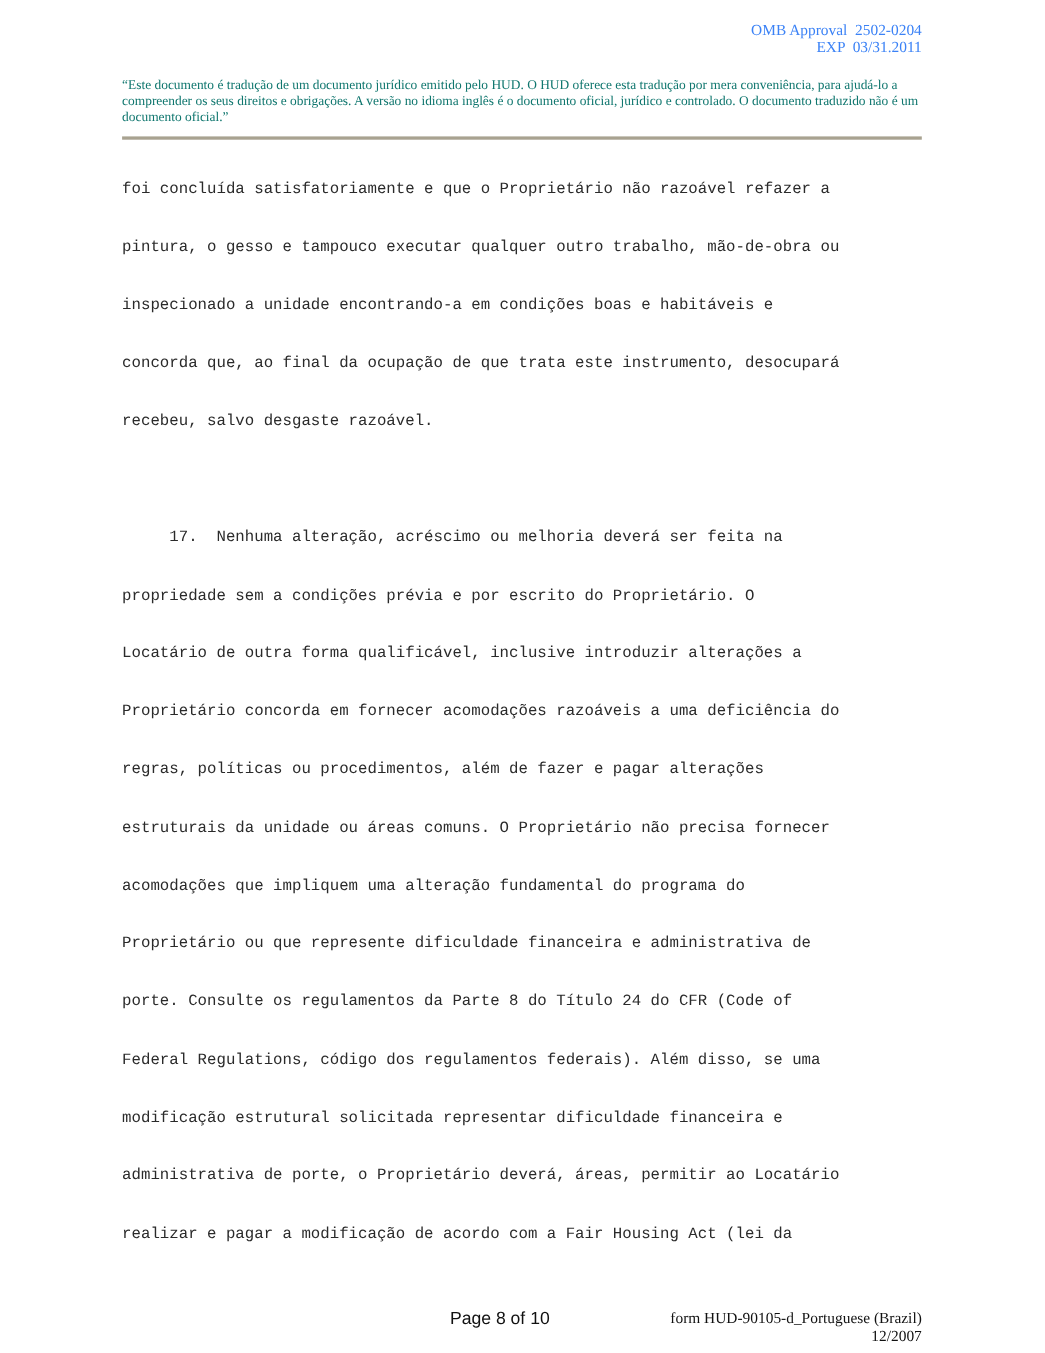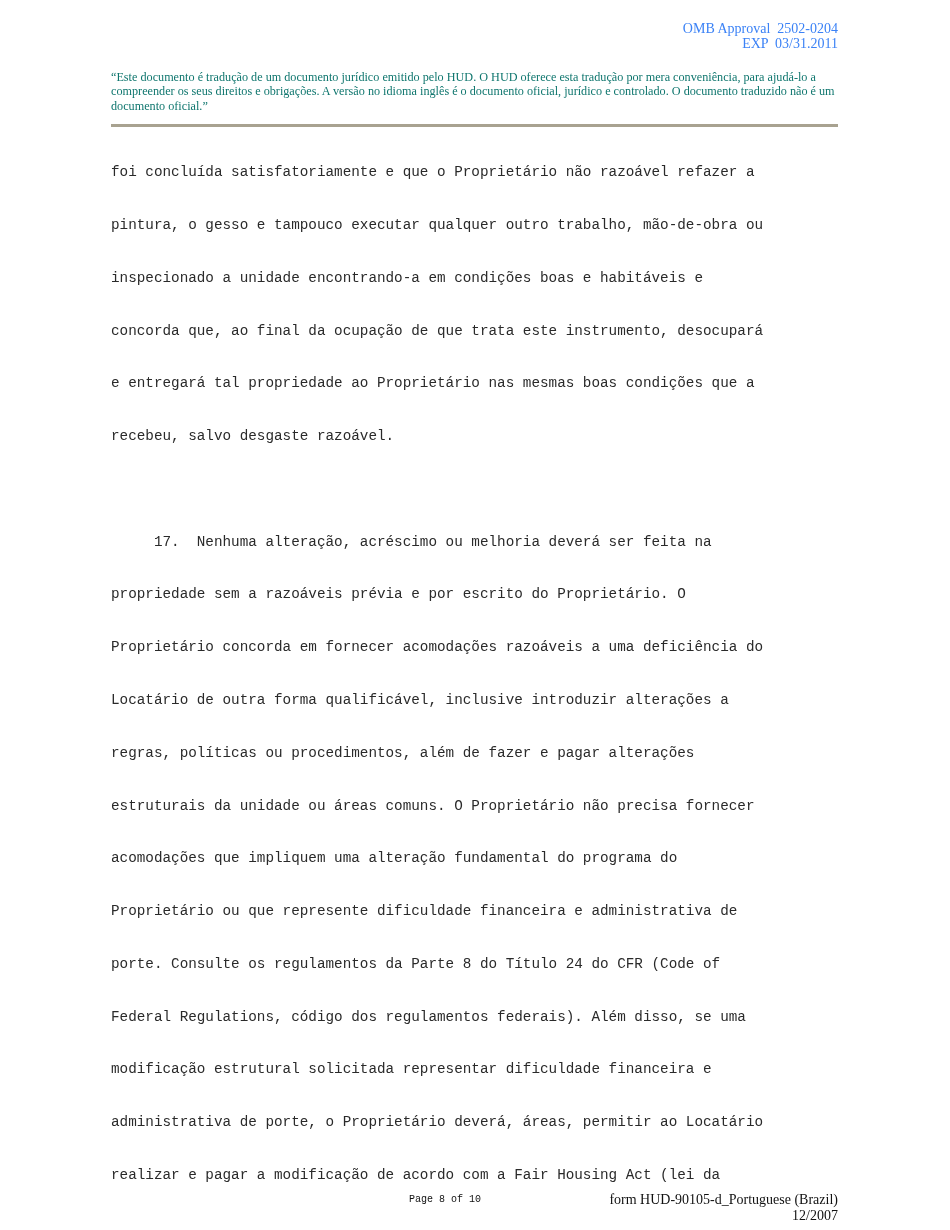--- a/index.html
+++ b/index.html
@@ -55,22 +55,22 @@
     }
     .para {
       margin: 0 0 17.6px 0;
       white-space: pre-wrap;
     }
     .para .line { display: block; white-space: pre; }
     .footer-page {
       position: absolute;
       left: 409px;
       top: 1192px;
-      font-family: Liberation Mono, monospace;
-      font-size: 10px;
+      font-family: Liberation Sans, sans-serif;
+      font-size: 16px;
       line-height: 15px;
       color: #111;
     }
     .footer-form {
       position: absolute;
       right: 112px;
       top: 1192px;
       text-align: right;
       font-family: "Liberation Serif", serif;
       font-size: 14px;
@@ -90,29 +90,28 @@
 <div class="disclaimer">“Este documento é tradução de um documento jurídico emitido pelo HUD. O HUD oferece esta tradução por mera conveniência, para ajudá-lo a compreender os seus direitos e obrigações. A versão no idioma inglês é o documento oficial, jurídico e controlado. O documento traduzido não é um documento oficial.”</div>
 
 <div class="divider"></div>
 
 <div class="body-text">
   <div class="para">
     <span class="line">foi concluída satisfatoriamente e que o Proprietário não razoável refazer a</span>
     <span class="line">pintura, o gesso e tampouco executar qualquer outro trabalho, mão-de-obra ou</span>
     <span class="line">inspecionado a unidade encontrando-a em condições boas e habitáveis e</span>
     <span class="line">concorda que, ao final da ocupação de que trata este instrumento, desocupará</span>
-    <span class="line">e entregará tal propriedade ao Proprietário nas mesmas boas condições que a</span>
     <span class="line">recebeu, salvo desgaste razoável.</span>
   </div>
 
   <div class="para">
     <span class="line">     17.  Nenhuma alteração, acréscimo ou melhoria deverá ser feita na</span>
-    <span class="line">propriedade sem a razoáveis prévia e por escrito do Proprietário. O</span>
+    <span class="line">propriedade sem a condições prévia e por escrito do Proprietário. O</span>
+    <span class="line">Locatário de outra forma qualificável, inclusive introduzir alterações a</span>
     <span class="line">Proprietário concorda em fornecer acomodações razoáveis a uma deficiência do</span>
-    <span class="line">Locatário de outra forma qualificável, inclusive introduzir alterações a</span>
     <span class="line">regras, políticas ou procedimentos, além de fazer e pagar alterações</span>
     <span class="line">estruturais da unidade ou áreas comuns. O Proprietário não precisa fornecer</span>
     <span class="line">acomodações que impliquem uma alteração fundamental do programa do</span>
     <span class="line">Proprietário ou que represente dificuldade financeira e administrativa de</span>
     <span class="line">porte. Consulte os regulamentos da Parte 8 do Título 24 do CFR (Code of</span>
     <span class="line">Federal Regulations, código dos regulamentos federais). Além disso, se uma</span>
     <span class="line">modificação estrutural solicitada representar dificuldade financeira e</span>
     <span class="line">administrativa de porte, o Proprietário deverá, áreas, permitir ao Locatário</span>
     <span class="line">realizar e pagar a modificação de acordo com a Fair Housing Act (lei da</span>
     

